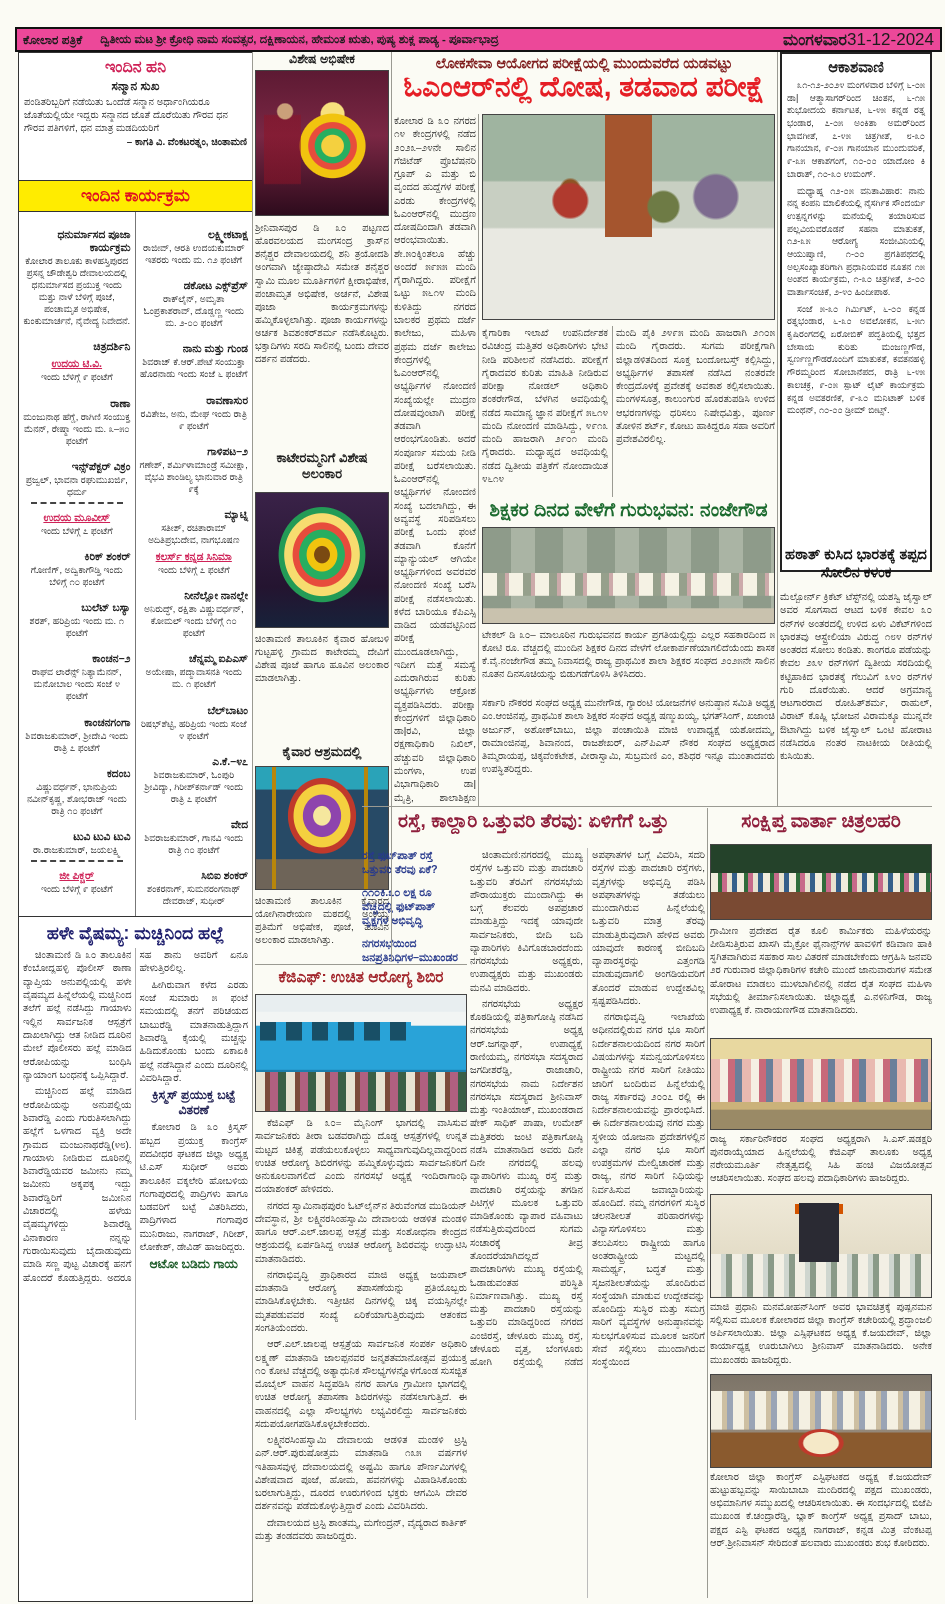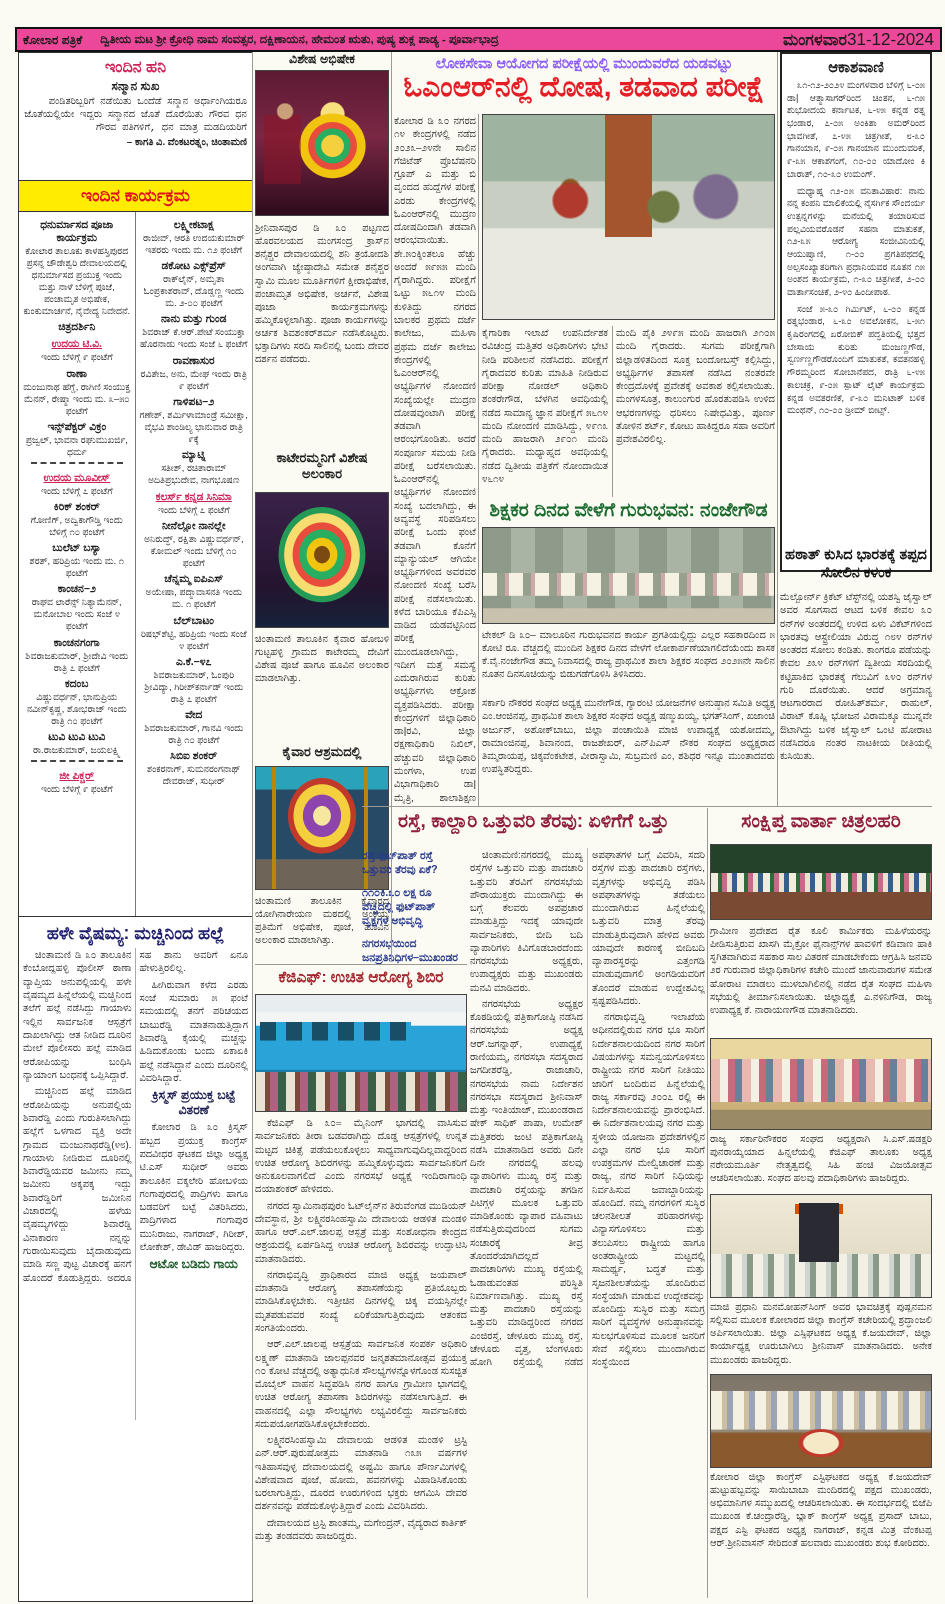--- a/index.html
+++ b/index.html
@@ -20,21 +20,21 @@
   .lsec{border-bottom:1.5px solid #333;padding:3px 5px;box-sizing:border-box;overflow:hidden;}
   .sec-title{color:#cf2257;font-weight:800;text-align:center;font-size:16px;margin:2px 0 3px;}
   .sec-sub{font-weight:800;text-align:center;font-size:12px;margin:1px 0 2px;}
   .sec-body{font-size:9.8px;line-height:1.34;text-align:justify;}
   .byline{font-size:9.8px;font-weight:bold;text-align:right;margin-top:2px;}
   #yellowbar{background:#ffec00;height:30px;display:flex;align-items:center;justify-content:center;border-bottom:1.5px solid #333;}
   #yellowbar div{color:#e01020;font-weight:800;font-size:17px;}
   #listings{height:704px;display:flex;border-bottom:1.5px solid #333;}
   #listings .lcol{width:50%;padding:3px 4px;box-sizing:border-box;overflow:hidden;}
   #listings .lcol:first-child{border-right:1px solid #777;}
-  .li-head{font-weight:800;font-size:10.6px;text-align:center;margin:3px 0 1px;}
+  .li-head{font-weight:800;font-size:10.6px;text-align:right;margin:13px 0 1px;}
   .li-ch{color:#cf2257;font-weight:800;font-size:10.6px;text-align:center;text-decoration:underline;margin:4px 0 1px;}
   .li-text{font-size:9.3px;text-align:center;line-height:1.3;margin-bottom:1px;}
   .li-div{border-top:2px dashed #444;height:3px;margin:4px 8px;}
   .li-deck{color:#283a8c;font-weight:800;font-size:10.8px;line-height:1.3;margin-bottom:9px;text-align:left;}
   
   #assault{padding:3px 4px;}
   #assault .hl{color:#1f1f6e;font-weight:800;font-size:17.5px;text-align:center;line-height:1.15;margin:3px 0 5px;}
   #assault .cols{column-count:2;column-gap:8px;column-rule:1px solid #aaa;height:472px;overflow:hidden;}
   #assault p{font-size:9.8px;line-height:1.36;text-align:justify;margin:0 0 3px;text-indent:12px;}
   .subhead{font-weight:800;font-size:12.5px;text-align:center;color:#1d1d50;margin:4px 0 2px;}
@@ -85,21 +85,21 @@
     linear-gradient(90deg, transparent 40%, #2a2a33 40% 58%, transparent 58%) no-repeat 0 18%/100% 58%,
     linear-gradient(90deg, transparent 38%, #d35400 38% 60%, transparent 60%) no-repeat 0 10%/100% 10%,
     repeating-linear-gradient(90deg, #f2efe4 0 10px, #cfd6cf 10px 15px, #8a9a88 15px 21px) no-repeat 0 100%/100% 42%,
     linear-gradient(180deg,#efe9d8,#dcd4bc);}
   #ph-cake{background:
     radial-gradient(ellipse at 50% 74%, #f5e9c8 0 11%, #c0392b 12% 14%, transparent 15%),
     linear-gradient(180deg, transparent 62%, #8a5a2e 63%),
     repeating-linear-gradient(90deg, #f4f0e2 0 11px, #cdbfa2 11px 16px, #9aa4b5 16px 22px) no-repeat 0 30%/100% 42%,
     linear-gradient(180deg,#7c7468,#a39483);}
   
-  #kicker{left:393px;top:55px;width:382px;text-align:center;font-weight:800;font-size:14.5px;color:#8b5cf6;}
+  #kicker{left:393px;top:55px;width:382px;text-align:center;font-weight:800;font-size:14.5px;color:#7f1d1d;}
   #omr-hl{left:393px;top:72px;width:382px;text-align:center;font-weight:800;font-size:28px;color:#e51e25;line-height:1.1;}
   .body10{font-size:9.9px;line-height:1.34;text-align:justify;overflow:hidden;}
   .body10 p{margin:0 0 3px;text-indent:12px;}
   
   #akbox{left:780px;top:52px;width:152px;height:520px;border:2px solid #222;background:#fff;
          padding:4px 5px;box-sizing:border-box;overflow:hidden;}
   #akbox .t{font-weight:800;font-size:15px;text-align:center;margin-bottom:3px;}
   #akbox p{font-size:9.2px;line-height:1.38;text-align:justify;margin:0 0 4px;text-indent:10px;}
   .greenhl{color:#1c6b2f;font-weight:800;font-size:19px;text-align:center;}
   .maroonhl{color:#8f1f3c;font-weight:800;font-size:19px;text-align:center;}
@@ -114,21 +114,21 @@
   <span class="paper">ಕೋಲಾರ ಪತ್ರಿಕೆ</span>
   <span class="almanac">ದ್ವಿತೀಯ ಮಟ  ಶ್ರೀ ಕ್ರೋಧಿ ನಾಮ ಸಂವತ್ಸರ, ದಕ್ಷಿಣಾಯನ, ಹೇಮಂತ ಋತು, ಪುಷ್ಯ ಶುಕ್ಲ ಪಾಡ್ಯ - ಪೂರ್ವಾಭಾದ್ರ</span>
   <span class="day">ಮಂಗಳವಾರ</span>
   <span class="date">31-12-2024</span>
 </div>
 
 <div id="leftcol" class="abs">
   <div class="lsec" style="height:128px;">
     <div class="sec-title">ಇಂದಿನ ಹನಿ</div>
     <div class="sec-sub">ಸನ್ಮಾನ ಸುಖ</div>
-    <div class="sec-body" style="text-align:right;font-family:Liberation Mono, monospace;">ಪಂಡಿತರಿಬ್ಬರಿಗೆ ನಡೆಯಿತು ಒಂದೆಡೆ ಸನ್ಮಾನ ಅರ್ಧಾಂಗಿಯರೂ ಜೊತೆಯಲ್ಲಿಯೇ ಇದ್ದರು ಸನ್ಮಾನದ ಜೊತೆ ದೊರೆಯಿತು ಗೌರವ ಧನ ಗೌರವ ಪತಿಗಳಿಗೆ, ಧನ ಮಾತ್ರ ಮಡದಿಯರಿಗೆ</div>
+    <div class="sec-body" style="text-align:left;">ಪಂಡಿತರಿಬ್ಬರಿಗೆ ನಡೆಯಿತು ಒಂದೆಡೆ ಸನ್ಮಾನ ಅರ್ಧಾಂಗಿಯರೂ ಜೊತೆಯಲ್ಲಿಯೇ ಇದ್ದರು ಸನ್ಮಾನದ ಜೊತೆ ದೊರೆಯಿತು ಗೌರವ ಧನ ಗೌರವ ಪತಿಗಳಿಗೆ, ಧನ ಮಾತ್ರ ಮಡದಿಯರಿಗೆ</div>
     <div class="byline">– ಕಾಗತಿ ವಿ. ವೆಂಕಟರತ್ನಂ, ಚಿಂತಾಮಣಿ</div>
   </div>
   <div id="yellowbar">
     <div>ಇಂದಿನ ಕಾರ್ಯಕ್ರಮ</div>
   </div>
   <div id="listings">
     <div class="lcol">
         <div class="li-head">ಧನುರ್ಮಾಸದ ಪೂಜಾ ಕಾರ್ಯಕ್ರಮ</div>
         <div class="li-text">ಕೋಲಾರ ತಾಲೂಕು ಕಾಳಹಸ್ತಿಪುರದ ಪ್ರಸನ್ನ ಚೌಡೇಶ್ವರಿ ದೇವಾಲಯದಲ್ಲಿ ಧನುರ್ಮಾಸದ ಪ್ರಯುಕ್ತ ಇಂದು ಮತ್ತು ನಾಳೆ ಬೆಳಿಗ್ಗೆ ಪೂಜೆ, ಪಂಚಾಮೃತ ಅಭಿಷೇಕ, ಕುಂಕುಮಾರ್ಚನೆ, ನೈವೇದ್ಯ ನಿವೇದನೆ.</div>
         <div class="li-head">ಚಿತ್ರದರ್ಶಿನಿ</div>

